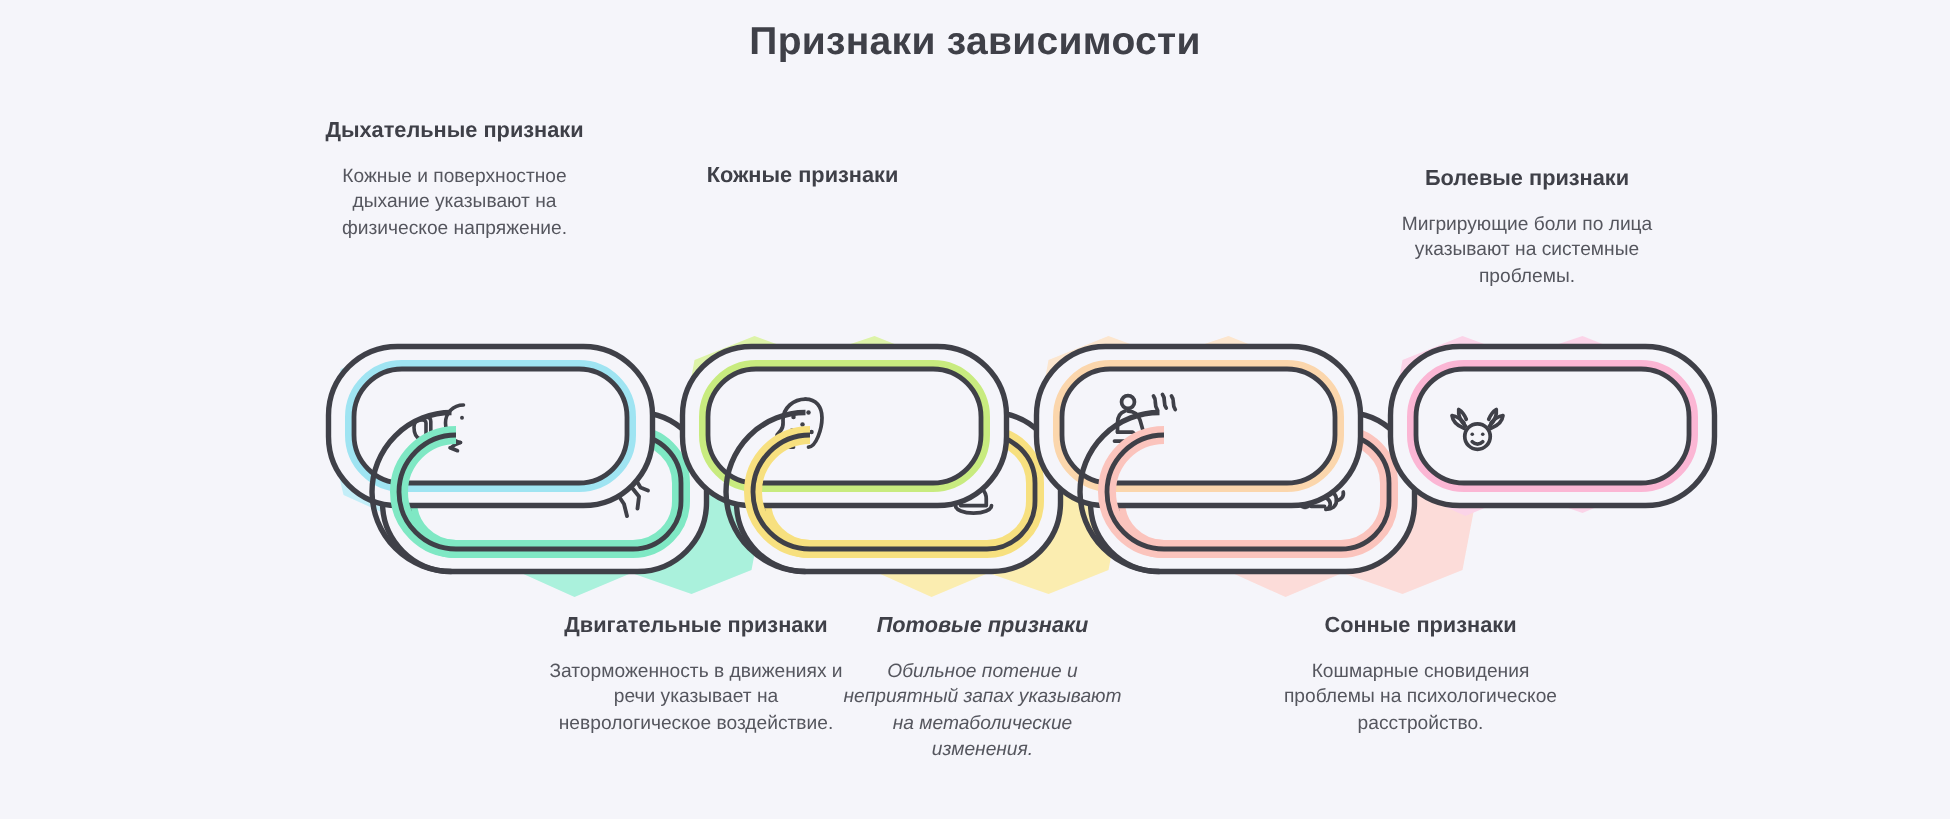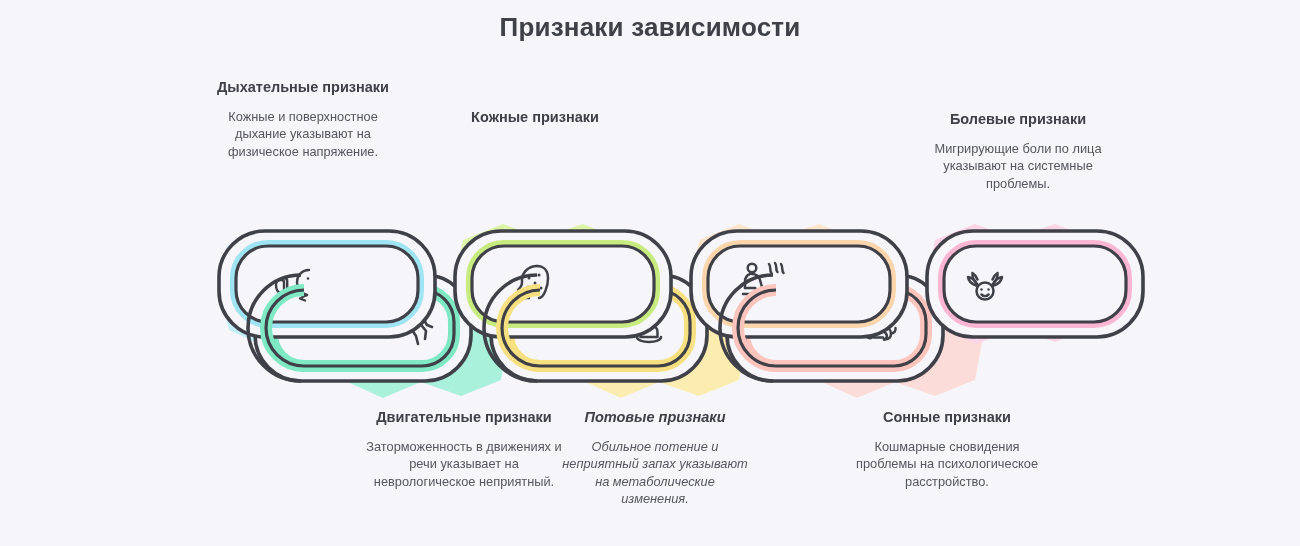--- a/index.html
+++ b/index.html
@@ -240,21 +240,21 @@
   </div>
 
 
   <div class="card c6">
     <div class="ttl">Болевые признаки</div>
     <div class="desc">Мигрирующие боли по лица указывают на системные проблемы.</div>
   </div>
 
   <div class="card c1">
     <div class="ttl">Двигательные признаки</div>
-    <div class="desc">Заторможенность в движениях и речи указывает на неврологическое неприятный.</div>
+    <div class="desc">Заторможенность в движениях и речи указывает на неврологическое воздействие.</div>
   </div>
 
   <div class="card c3">
     <div class="ttl">Потовые признаки</div>
     <div class="desc">Обильное потение и неприятный запах указывают на метаболические изменения.</div>
   </div>
 
   <div class="card c5">
     <div class="ttl">Сонные признаки</div>
     <div class="desc">Кошмарные сновидения проблемы на психологическое расстройство.</div>

